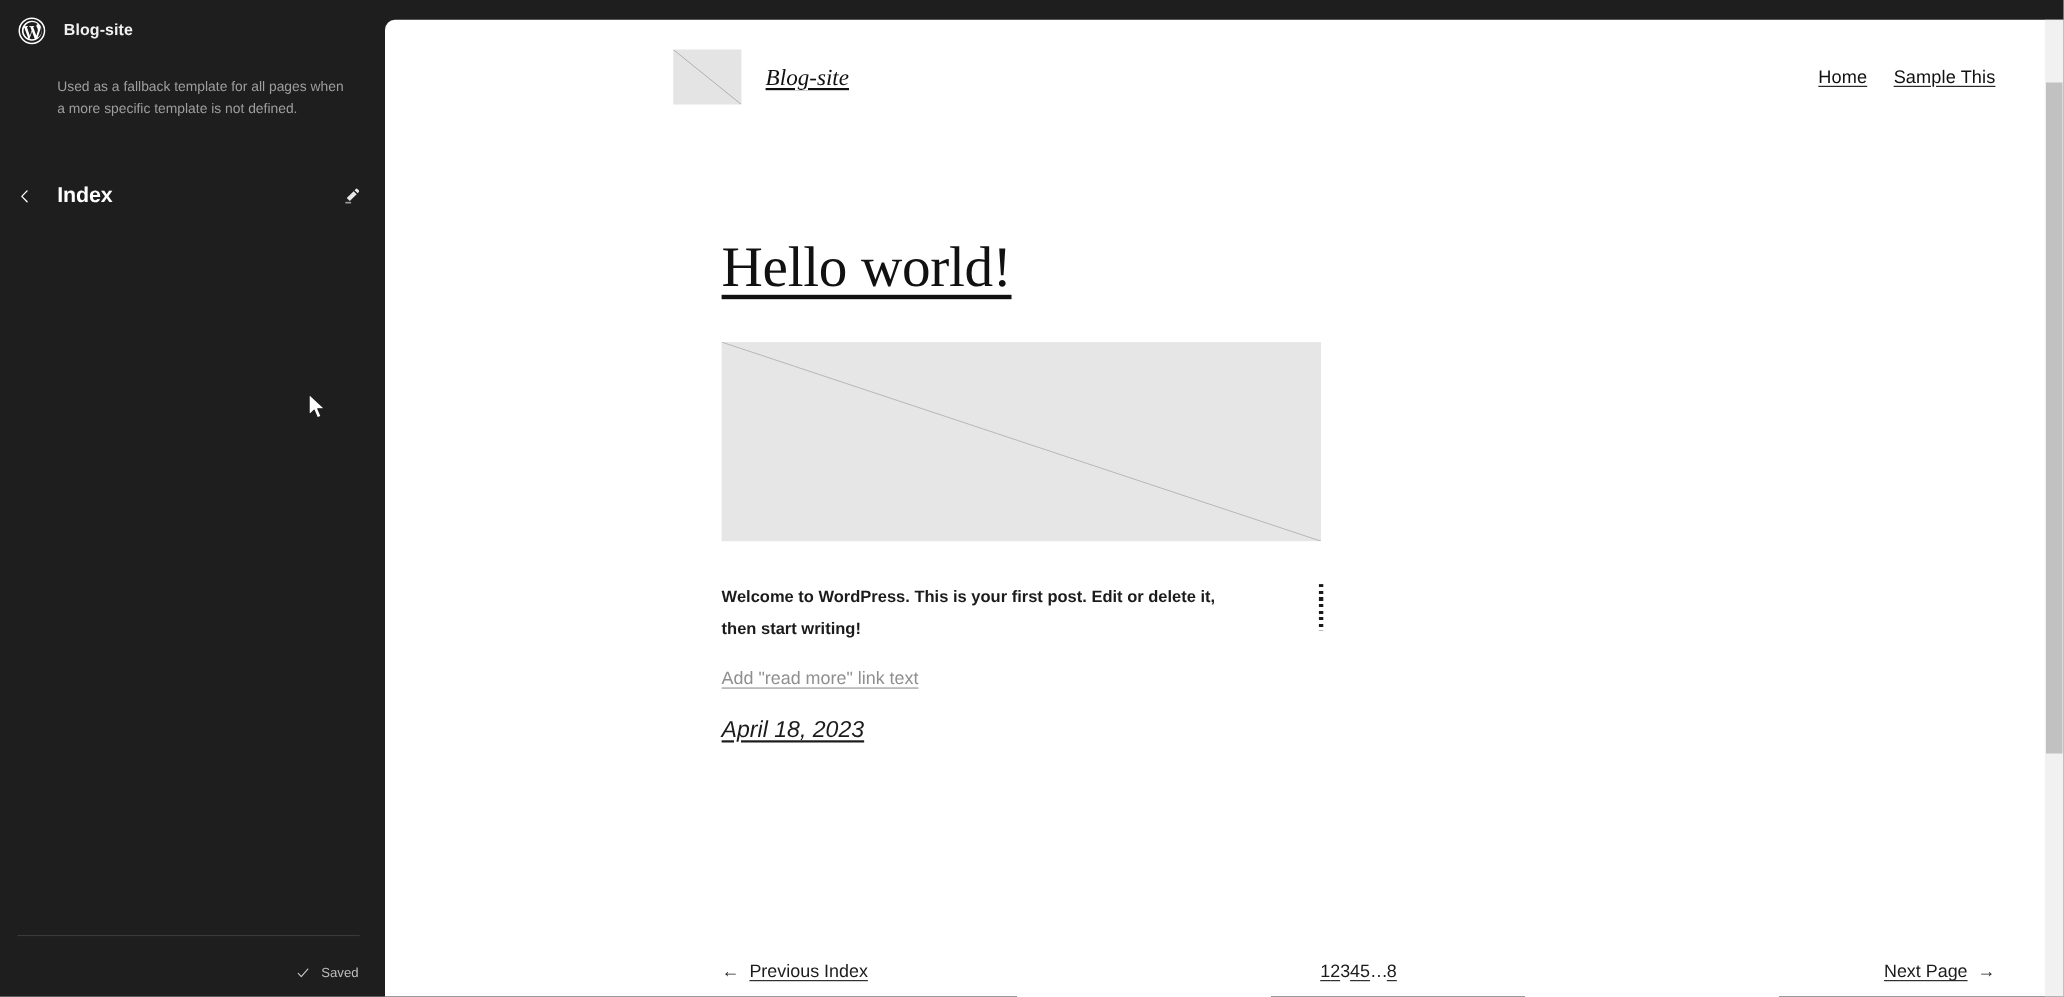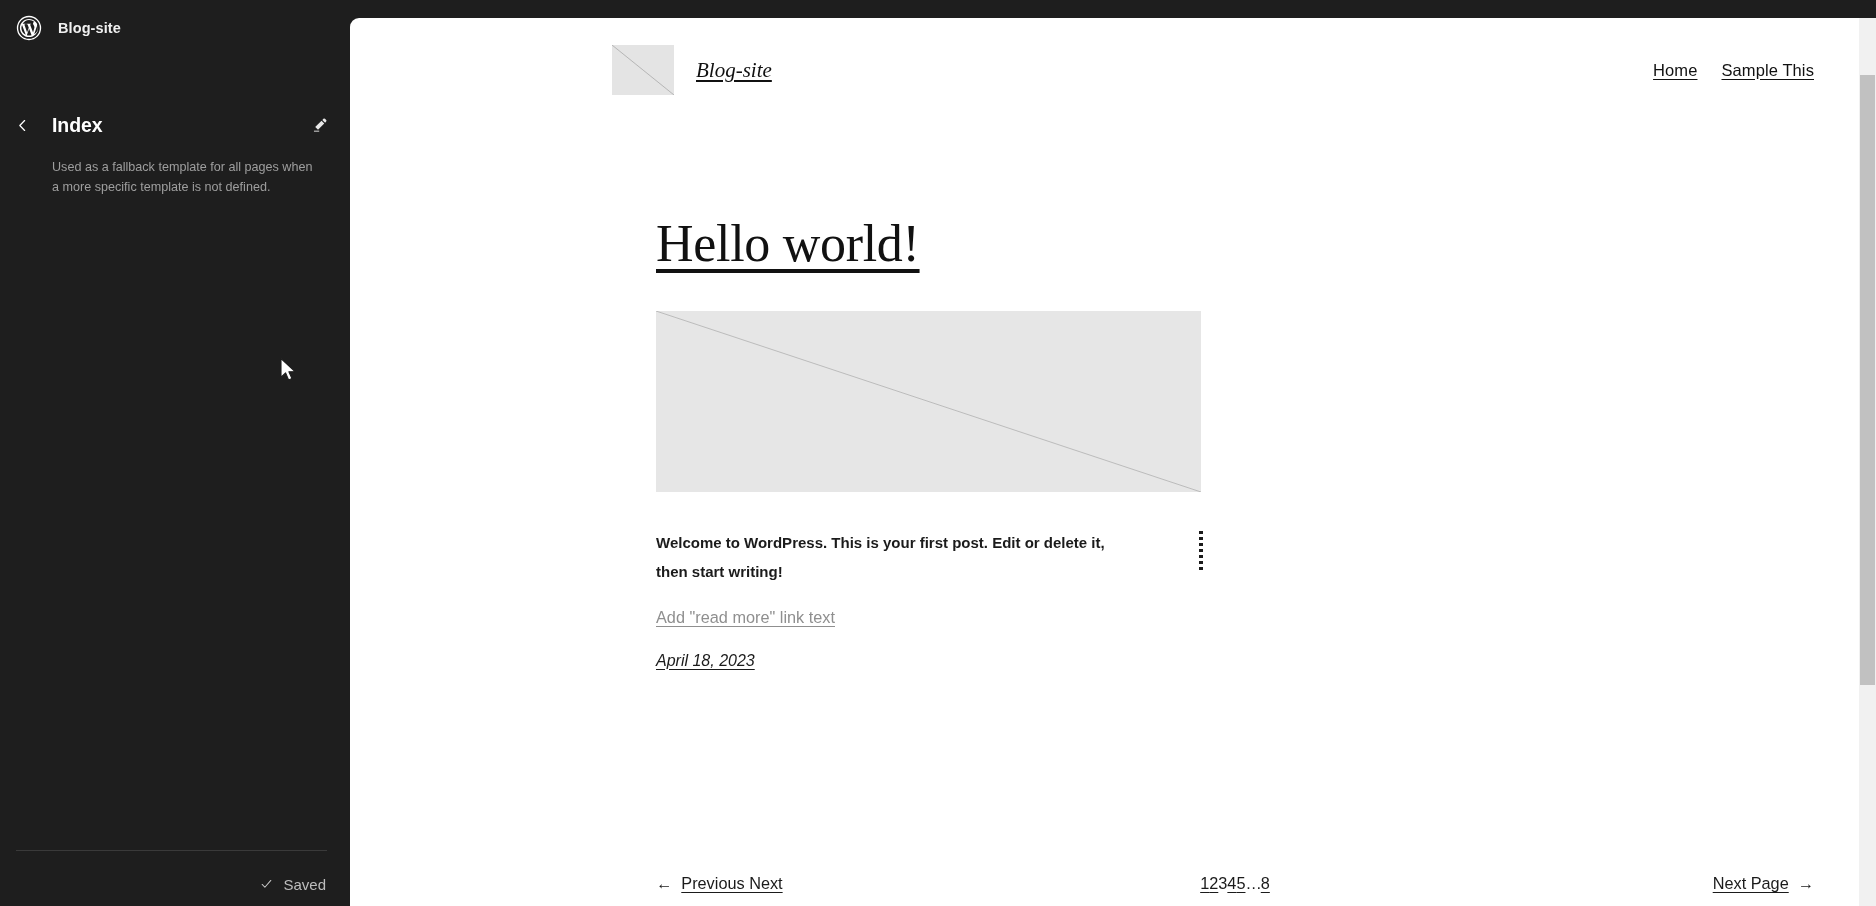--- a/index.html
+++ b/index.html
@@ -97,21 +97,21 @@
   }
 
   #save-status {
     position: absolute;
     right: 24px;
     top: 884px;
     transform: translateY(-50%);
     display: flex;
     align-items: center;
     gap: 10px;
-    font-size: 15px;
+    font-size: 12px;
     color: #bdbdbd;
     cursor: pointer;
   }
   #save-status .check { width: 13px; height: 13px; display:block; }
 
   
   #site-canvas {
     position: absolute;
     left: 350px;
     top: 18px;
@@ -239,21 +239,21 @@
     font-size: 16.3px;
     color: #8f8f8f;
     text-decoration: underline;
     text-underline-offset: 3px;
     cursor: pointer;
   }
 
   #post-date {
     display: inline-block;
     margin-top: 25px;
-    font-size: 16px;
+    font-size: 21px;
     font-style: italic;
     color: #1b1b1b;
     text-decoration: underline;
     text-underline-offset: 3px;
     cursor: pointer;
   }
 
   
   #pagination {
     position: absolute;
@@ -345,39 +345,39 @@
 
   <div id="sidebar-brand-row">
     <div id="wordpress-logo-button">
       <svg width="26" height="26" viewBox="0 0 24 24" aria-hidden="true">
         <circle cx="12" cy="12" r="10.6" fill="none" stroke="#ffffff" stroke-width="1.25"></circle>
         <path fill="#ffffff" d="M12 3.6c-4.64 0-8.4 3.76-8.4 8.4s3.76 8.4 8.4 8.4 8.4-3.76 8.4-8.4-3.76-8.4-8.4-8.4zm-7.02 8.4c0-1.02.22-1.98.61-2.85l3.35 9.18A7.42 7.42 0 014.98 12zM12 19.02c-.69 0-1.35-.1-1.98-.29l2.1-6.11 2.16 5.91c.01.03.03.06.05.09-.73.26-1.51.4-2.33.4zm.97-10.32c.42-.02.8-.07.8-.07.38-.04.33-.6-.05-.58 0 0-1.14.09-1.87.09-.69 0-1.85-.09-1.85-.09-.38-.02-.42.55-.04.58 0 0 .36.04.74.07l1.08 2.97-1.52 4.56-2.53-7.53c.42-.02.8-.07.8-.07.38-.04.33-.6-.05-.58 0 0-1.13.09-1.87.09-.13 0-.29 0-.45-.01A7.42 7.42 0 0112 4.58c1.94 0 3.7.74 5.02 1.95-.03 0-.06-.01-.1-.01-.69 0-1.19.6-1.19 1.25 0 .58.34 1.07.69 1.66.27.47.58 1.08.58 1.96 0 .61-.23 1.31-.54 2.29l-.71 2.37-2.78-7.35zm3.79 9.15l2.15-6.21c.4-1 .53-1.8.53-2.52 0-.26-.02-.5-.05-.73.56 1.01.87 2.17.87 3.41a7.42 7.42 0 01-3.5 6.05z"></path>
       </svg>
     </div>
     <div id="site-title-label">Blog-site</div>
   </div>
+
+  <div id="template-description">Used as a fallback template for all pages when a more specific template is not defined.</div>
 
   <div id="template-header-row">
     <div id="back-chevron-button">
       <svg width="17" height="17" viewBox="0 0 24 24" aria-hidden="true">
         <path d="M15 5 L8.2 12 L15 19" fill="none" stroke="#ffffff" stroke-width="1.7" stroke-linecap="round" stroke-linejoin="round"></path>
       </svg>
     </div>
     <div id="template-title">Index</div>
     <div id="edit-template-button">
       <svg width="19" height="19" viewBox="0 0 24 24" aria-hidden="true">
         <path fill="#e8e8e8" d="M16.9 3.6a1.4 1.4 0 012 0l1.5 1.5a1.4 1.4 0 010 2l-1.3 1.3-3.5-3.5 1.3-1.3z"></path>
         <path fill="#e8e8e8" d="M14.5 6l3.5 3.5-7.9 7.9-3.5-3.5L14.5 6z"></path>
         <rect x="5" y="18.3" width="6.6" height="1.9" fill="#9a9a9a"></rect>
       </svg>
     </div>
   </div>
 
-  <div id="template-description">Used as a fallback template for all pages when a more specific template is not defined.</div>
-
   <div id="sidebar-footer-divider"></div>
 
   <div id="save-status">
     <svg class="check" viewBox="0 0 24 24" aria-hidden="true">
       <path d="M4 12.8 L9 18 L20 5.4" fill="none" stroke="#c7c7c7" stroke-width="1.9" stroke-linecap="round" stroke-linejoin="round"></path>
     </svg>
     <span>Saved</span>
   </div>
 </div>
 
@@ -417,21 +417,21 @@
     </div>
 
     <div>
       <span id="post-date">April 18, 2023</span>
     </div>
   </div>
 
   <div id="pagination">
     <div id="pagination-previous">
       <span class="arrow">←</span>
-      <span class="label">Previous Next</span>
+      <span class="label">Previous Index</span>
     </div>
 
     <div id="pagination-numbers">
       <span class="page-num">1</span>
       <span class="page-num">2</span>
       <span class="page-num current">3</span>
       <span class="page-num">4</span>
       <span class="page-num">5</span>
       <span class="page-dots">…</span>
       <span class="page-num">8</span>

